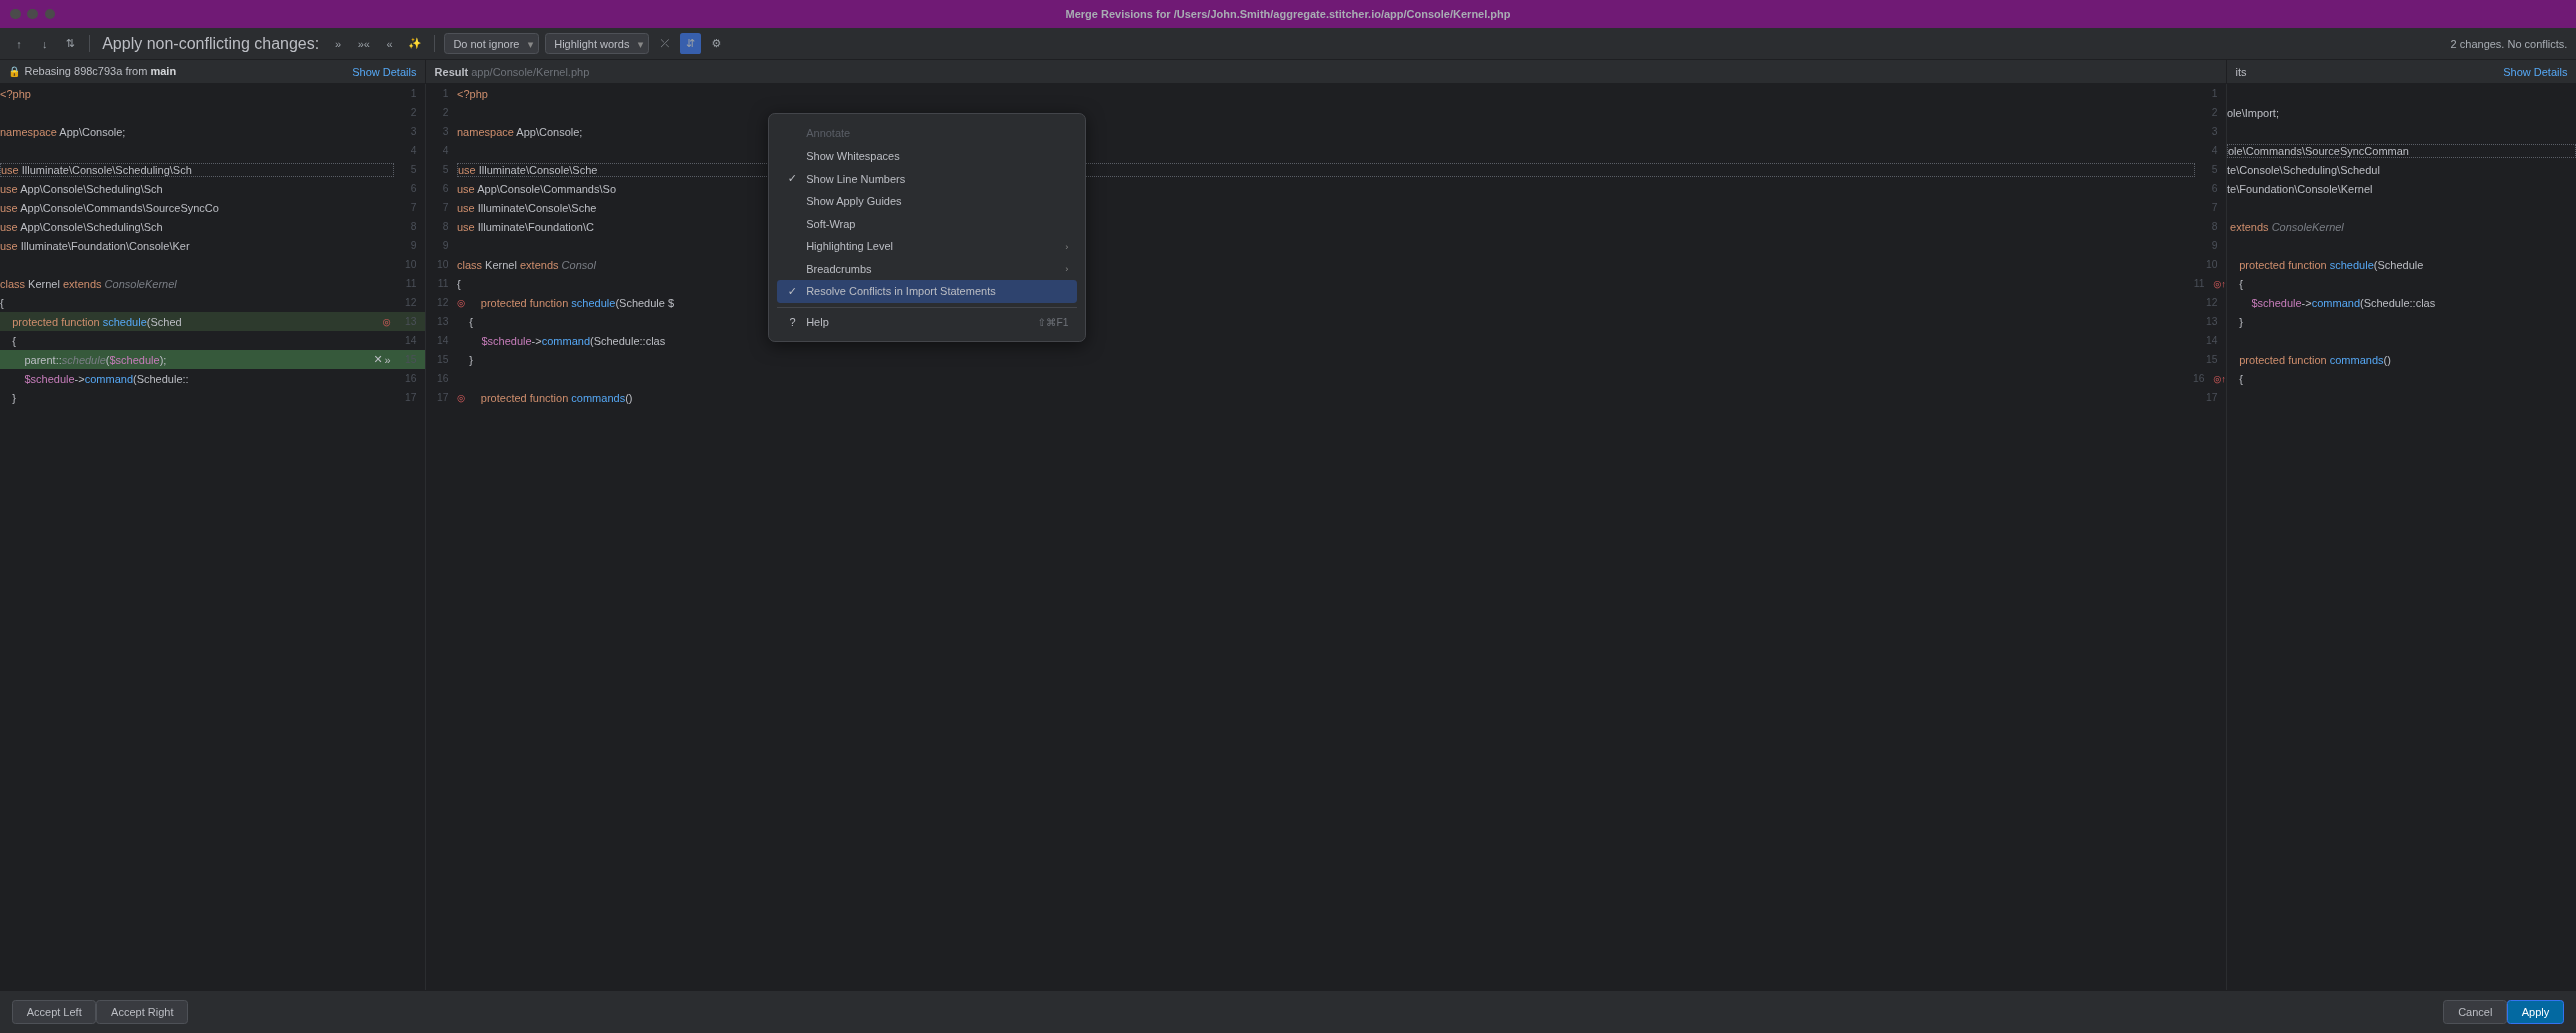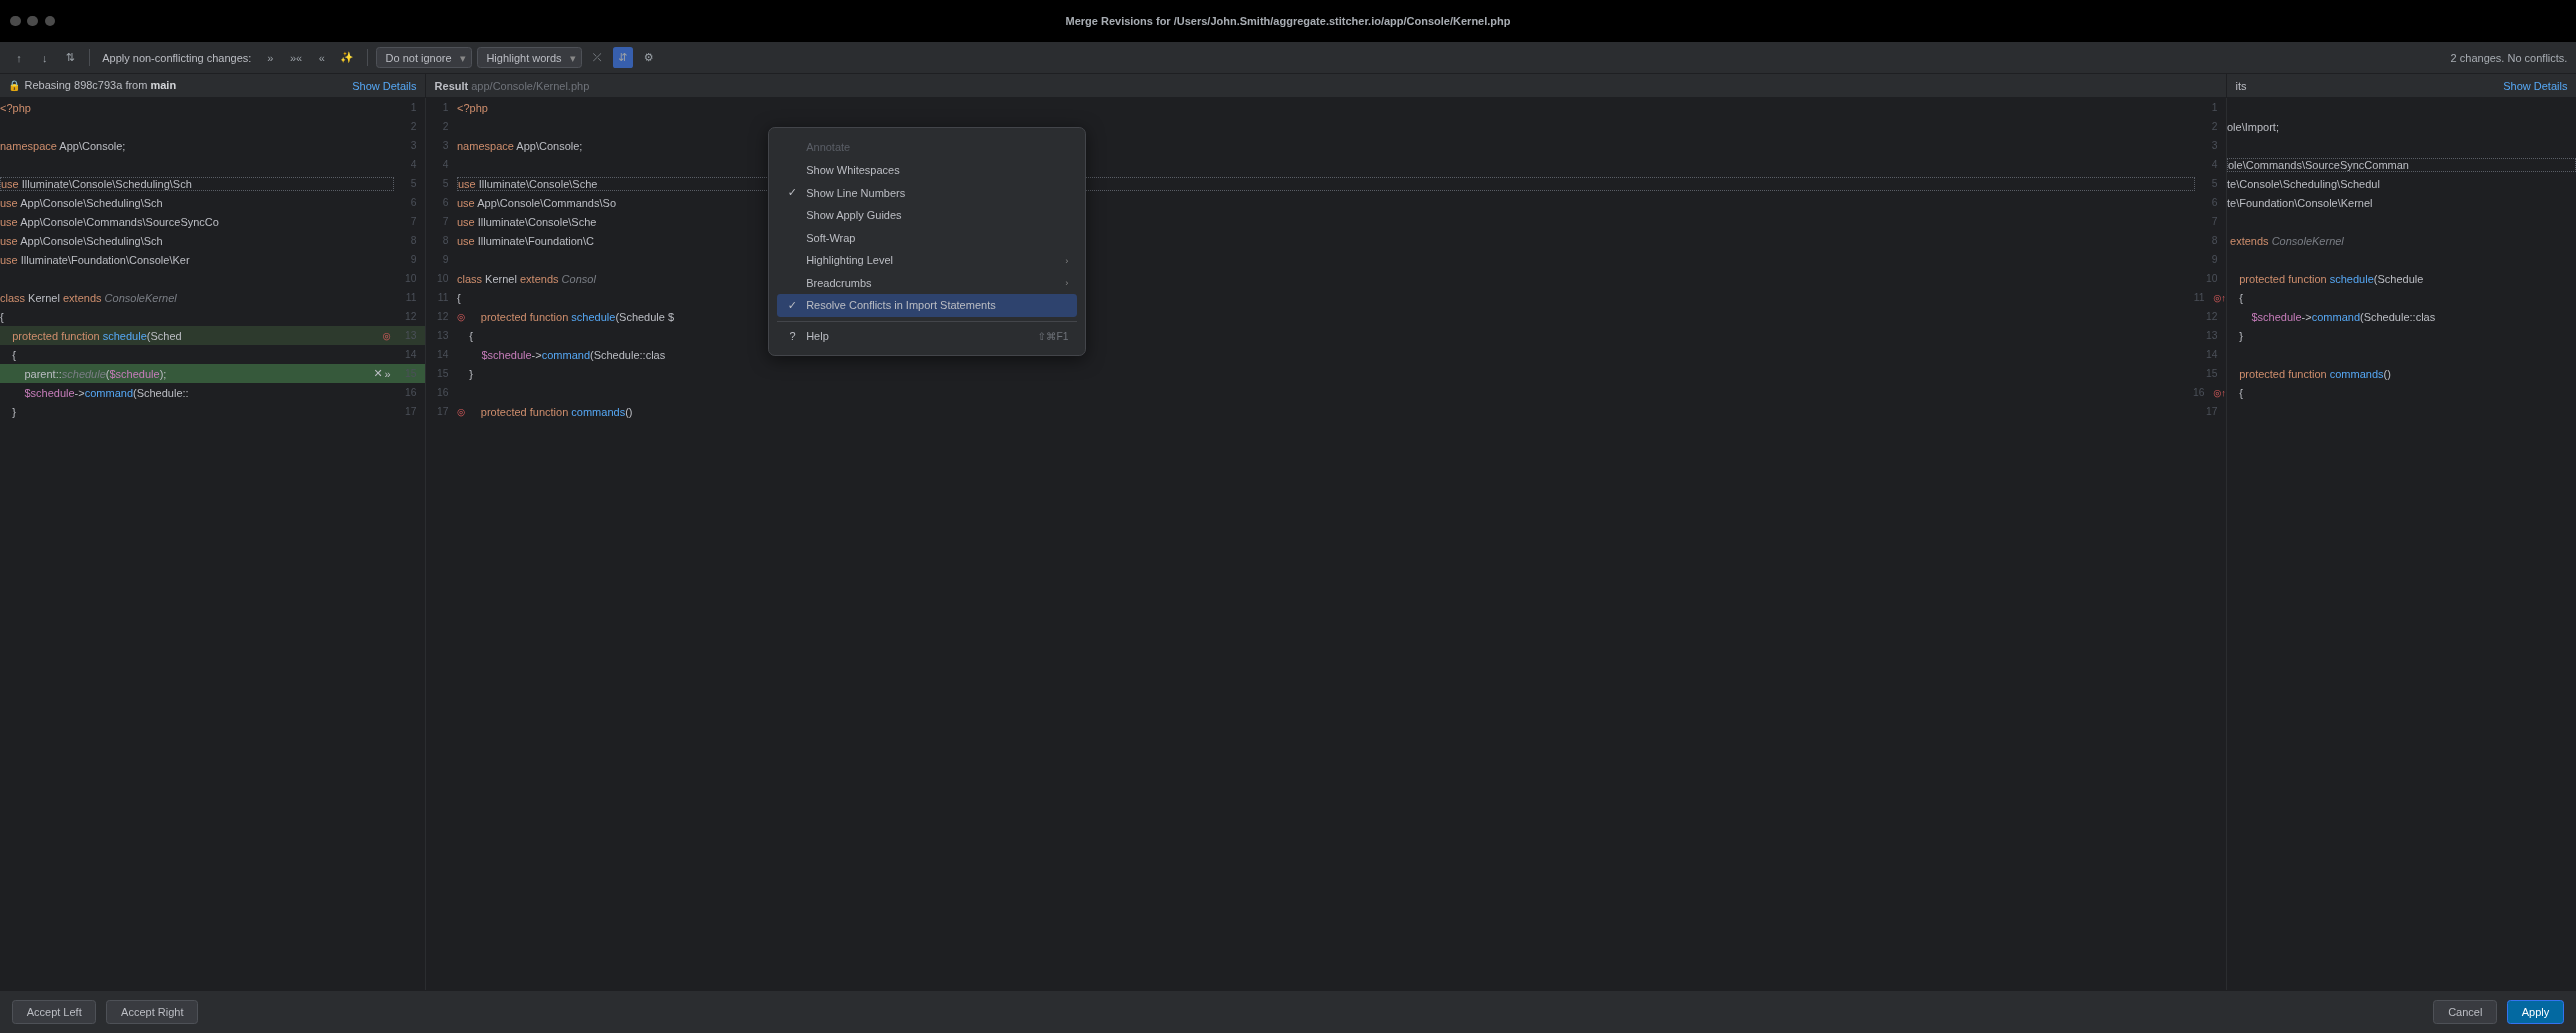--- a/index.html
+++ b/index.html
@@ -1,27 +1,27 @@
 <!DOCTYPE html>
 <html style="font-size:13.7px"><head>
 <meta charset="utf-8">
 <style>
 * { margin: 0; padding: 0; box-sizing: border-box; font-family: -apple-system, BlinkMacSystemFont, 'Segoe UI', sans-serif; }
 body { background: #2b2d30; color: #bcbec4; font-size: 11px; overflow: hidden; }
 .window { width: 100%; height: 100vh; display: flex; flex-direction: column; background: #2b2d30; }
 
-.titlebar { display: flex; align-items: center; padding: 5.2px 10.3px; background: #000000; position: relative; height: 42px; }
+.titlebar { display: flex; align-items: center; padding: 5.2px 10.3px; background: #701a75; position: relative; height: 28px; }
 .win-controls { display: flex; gap: 6.9px; position: absolute; left: 10.3px; }
 .win-dot { width: 10.3px; height: 10.3px; border-radius: 50%; background: #4b4b4b; }
 .title { flex: 1; text-align: center; color: #a8adb3; font-size: 11px; font-weight: 600; }
 
 .toolbar { display: flex; align-items: center; padding: 5.2px 8.6px; gap: 5.2px; background: #2b2d30; border-bottom: 0.9px solid #1e1f22; }
 .tb-icon { width: 20.6px; height: 20.6px; display: flex; align-items: center; justify-content: center; color: #9aa0a6; cursor: pointer; }
 .tb-sep { width: 0.9px; height: 17px; background: #4a4d52; margin: 0 3.4px; }
-.tb-label { color: #bcbec4; font-size: 11px; margin: 0 3.4px; }
+.tb-label { color: #bcbec4; font-size: 16px; margin: 0 3.4px; }
 .tb-select { background: #393b40; border: 0.9px solid #4e5157; border-radius: 3.4px; padding: 3.4px 19px 3.4px 8.6px; color: #bcbec4; font-size: 11px; position: relative; cursor: pointer; }
 .tb-select::after { content: '▾'; position: absolute; right: 5.2px; color: #888; }
 .tb-icon.active { background: #375fad; border-radius: 2.6px; }
 .tb-spacer { flex: 1; }
 .tb-status { color: #a8adb3; font-size: 11px; }
 
 .headers { display: flex; background: #2b2d30; border-bottom: 0.9px solid #1e1f22; height: 24px; }
 .header-col { display: flex; align-items: center; padding: 0 8.6px; gap: 5.2px; }
 .header-col.left { flex: 0 0 426px; border-right: 0.9px solid #1e1f22; justify-content: space-between; }
 .header-col.mid { flex: 1; border-right: 0.9px solid #1e1f22; gap: 3px; }
@@ -60,21 +60,21 @@
 .context-menu { position: absolute; top: 29px; left: 768px; background: #2b2d30; border: 0.9px solid #43454a; border-radius: 6.9px; box-shadow: 0 3.4px 17px rgba(0,0,0,0.5); padding: 8px; min-width: 318px; z-index: 100; }
 .menu-item { display: flex; align-items: center; padding: 5.2px 8.6px; border-radius: 3.4px; cursor: pointer; gap: 6.9px; font-size: 11px; color: #bcbec4; }
 .menu-item.selected { background: #2e436e; }
 .menu-item.disabled { color: #5a5e66; cursor: default; }
 .menu-check { width: 13.7px; text-align: center; }
 .menu-label { flex: 1; }
 .menu-sub { color: #888; font-size: 9.4px; }
 .menu-shortcut { color: #6f737a; font-size: 10.3px; }
 .menu-sep { height: 0.9px; background: #43454a; margin: 3.4px 0; }
 
-.footer { display: flex; padding: 8.6px 12px; gap: 10px; background: #2b2d30; border-top: 0.9px solid #1e1f22; align-items: center; }
+.footer { display: flex; padding: 8.6px 12px; gap: 0; background: #2b2d30; border-top: 0.9px solid #1e1f22; align-items: center; }
 .footer-spacer { flex: 1; }
 .btn { background: #393b40; border: 0.9px solid #4e5157; border-radius: 3.4px; padding: 5.2px 13.7px; color: #bcbec4; font-size: 11px; cursor: pointer; }
 .btn.primary { background: #0369a1; border-color: #3574f0; color: #fff; }
 </style>
 </head>
 <body>
 
 <div class="window">
   <div class="titlebar">
     <div class="win-controls">

